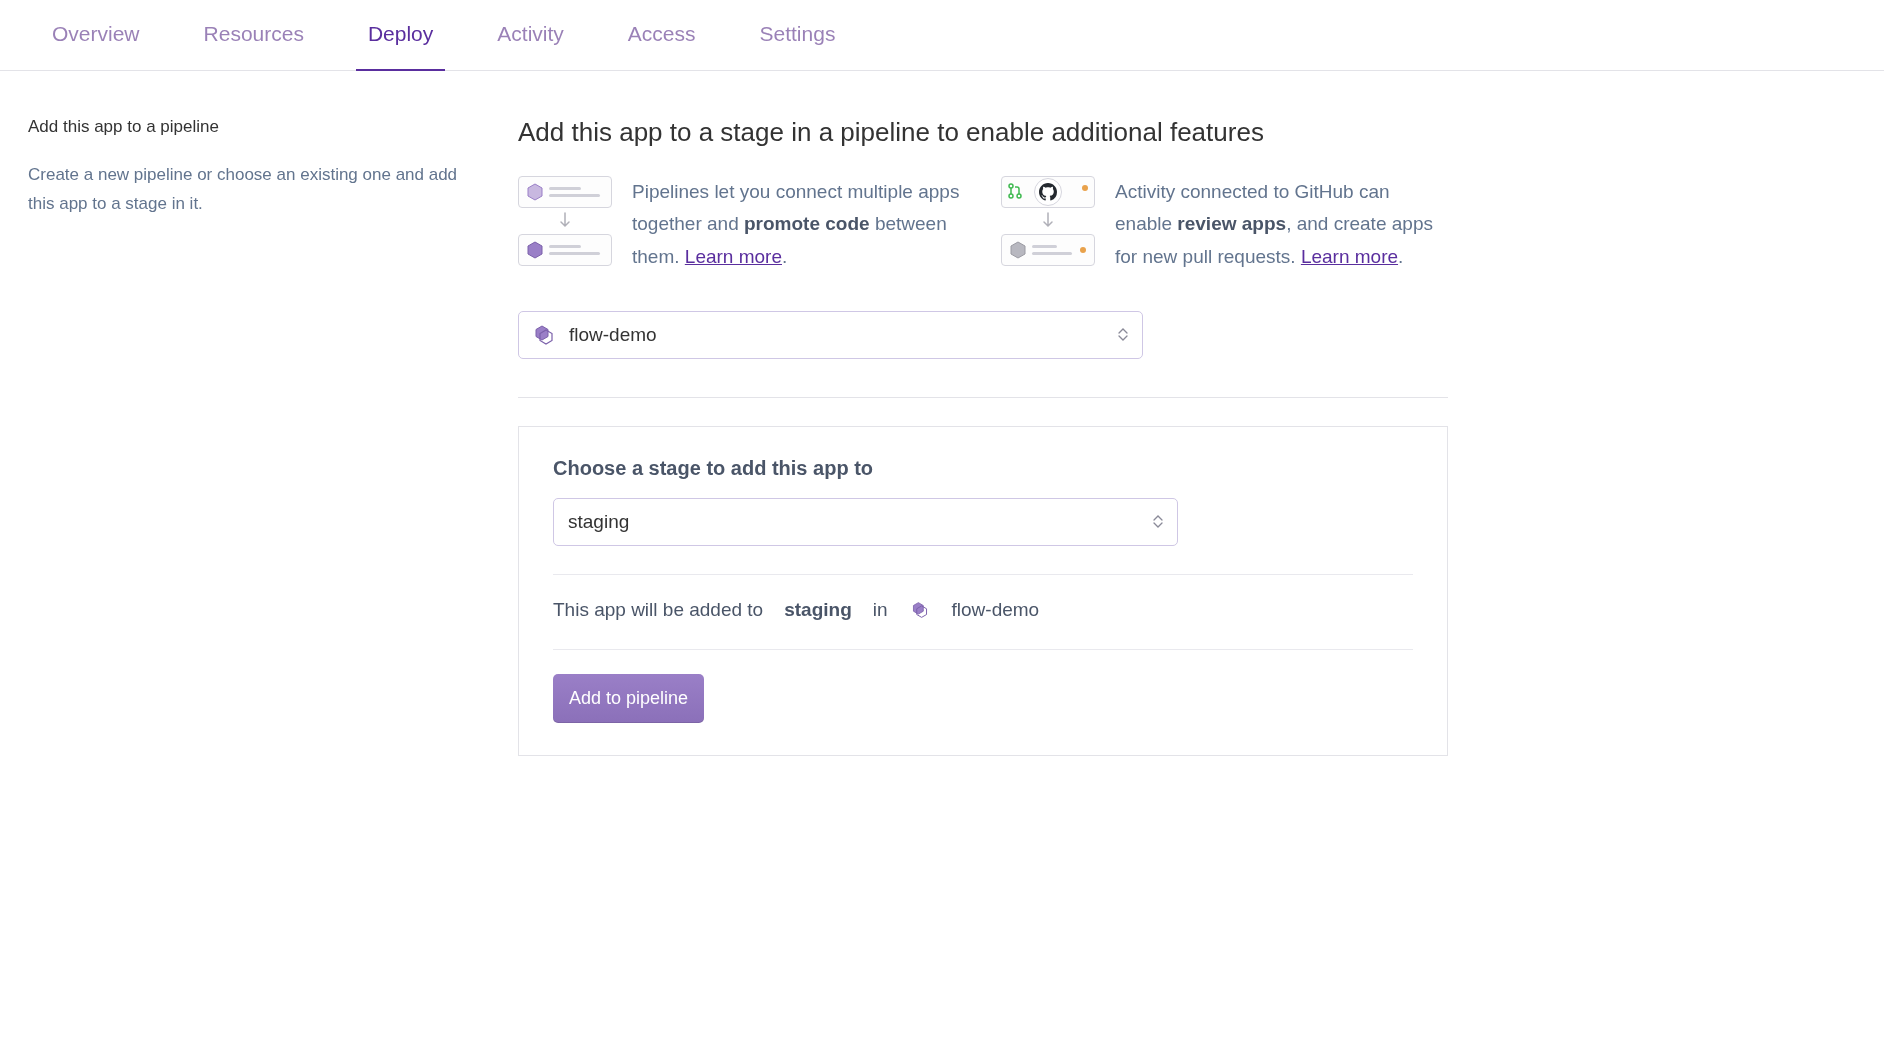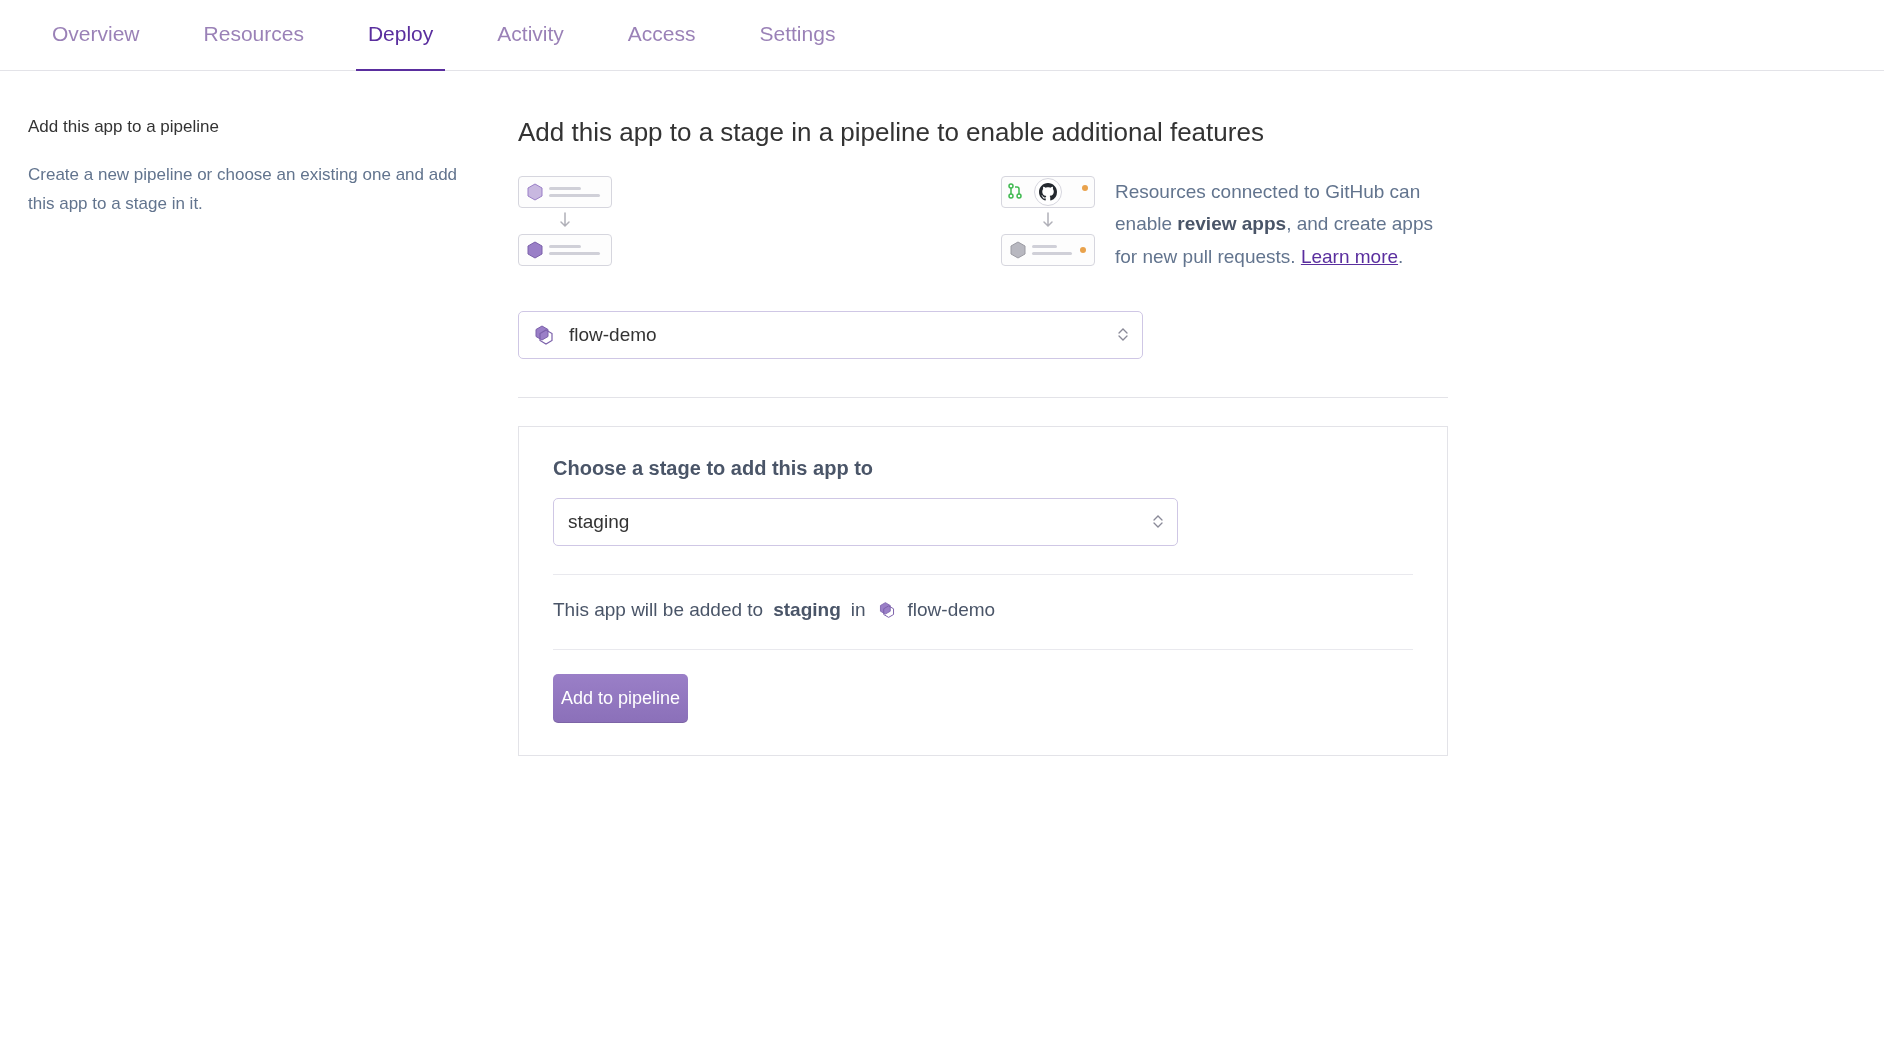--- a/index.html
+++ b/index.html
@@ -222,36 +222,36 @@
       border: none;
       border-top: 1px solid #e9e9ee;
       margin: 28px 0 24px 0;
     }
     .summary {
       font-size: 19px;
       color: #4a5568;
       display: flex;
       align-items: center;
       flex-wrap: wrap;
-      gap: 10px;
+      gap: 21px;
     }
     .summary b { font-weight: 600; }
     .inline-icon {
       width: 18px;
       height: 18px;
       display: inline-flex;
       align-items: center;
       margin: 0 2px;
     }
     .btn-primary {
       background: linear-gradient(180deg, #9a7fc7 0%, #8b70b9 100%);
       color: #fff;
       border: none;
       border-radius: 5px;
-      padding: 14px 8px;
+      padding: 14px 16px;
       font-size: 18px;
       font-weight: 500;
       cursor: pointer;
       box-shadow: inset 0 -1px 0 rgba(0,0,0,0.1);
     }
     @media (min-width: 1500px) {
       body { zoom: 1; }
     }
   </style>
 </head>
@@ -300,20 +300,23 @@
               <svg width="16" height="18" viewBox="0 0 16 18">
                   <polygon points="8,1 15,5 15,13 8,17 1,13 1,5" fill="#9a7fc7" stroke="#7b60aa" stroke-width="1"></polygon>
                 </svg>
             </span>
             <div class="diagram-lines">
               <div class="diagram-line short"></div>
               <div class="diagram-line long"></div>
             </div>
           </div>
         </div>
+        <p class="info-text">
+          <span>Pipelines let you connect multiple apps together and </span><b>promote code</b><span> between them. </span><a class="learn-more">Learn more</a>.
+        </p>
       </div>
 
       <div class="info-block">
         <div class="diagram">
           <div class="diagram-gh">
             <div class="diagram-card" style="position:absolute;inset:0;">
               <span class="pr-icon">
                 <svg width="14" height="16" viewBox="0 0 14 16">
                     <circle cx="3" cy="3" r="2" fill="none" stroke="#3fb950" stroke-width="1.5"></circle>
                     <circle cx="3" cy="13" r="2" fill="none" stroke="#3fb950" stroke-width="1.5"></circle>
@@ -341,21 +344,21 @@
                 </svg>
             </span>
             <div class="diagram-lines">
               <div class="diagram-line short"></div>
               <div class="diagram-line long"></div>
             </div>
             <span class="ci-dot" style="position:static;margin-left:auto;"></span>
           </div>
         </div>
         <p class="info-text">
-          <span>Resources connected to GitHub can enable </span><b>review apps</b><span>, and create apps for new pull requests. </span><a class="learn-more">Learn more</a>.
+          <span>Activity connected to GitHub can enable </span><b>review apps</b><span>, and create apps for new pull requests. </span><a class="learn-more">Learn more</a>.
         </p>
       </div>
     </div>
 
     <div class="select-box">
       <span class="pipeline-icon">
         <svg width="22" height="22" viewBox="0 0 22 22">
           <polygon points="9,2 15,5.5 15,12.5 9,16 3,12.5 3,5.5" fill="#9a7fc7" stroke="#7b60aa" stroke-width="1"></polygon>
           <polygon points="13,6 19,9.5 19,16.5 13,20 7,16.5 7,9.5" fill="none" stroke="#7b60aa" stroke-width="1.2"></polygon>
         </svg>

